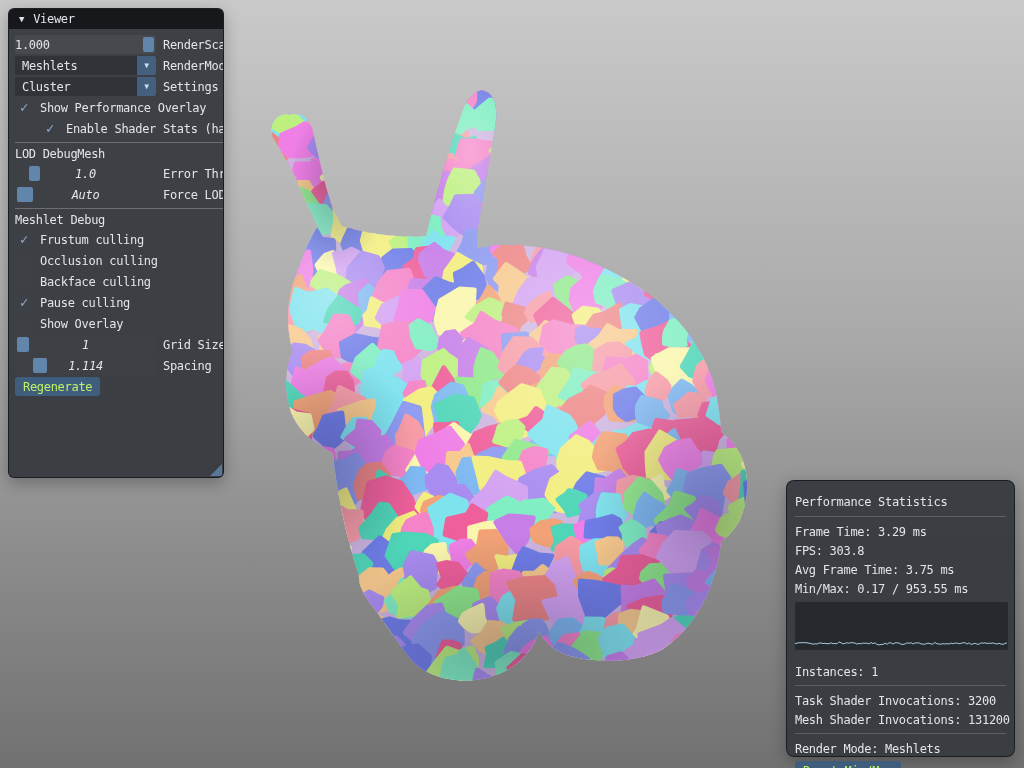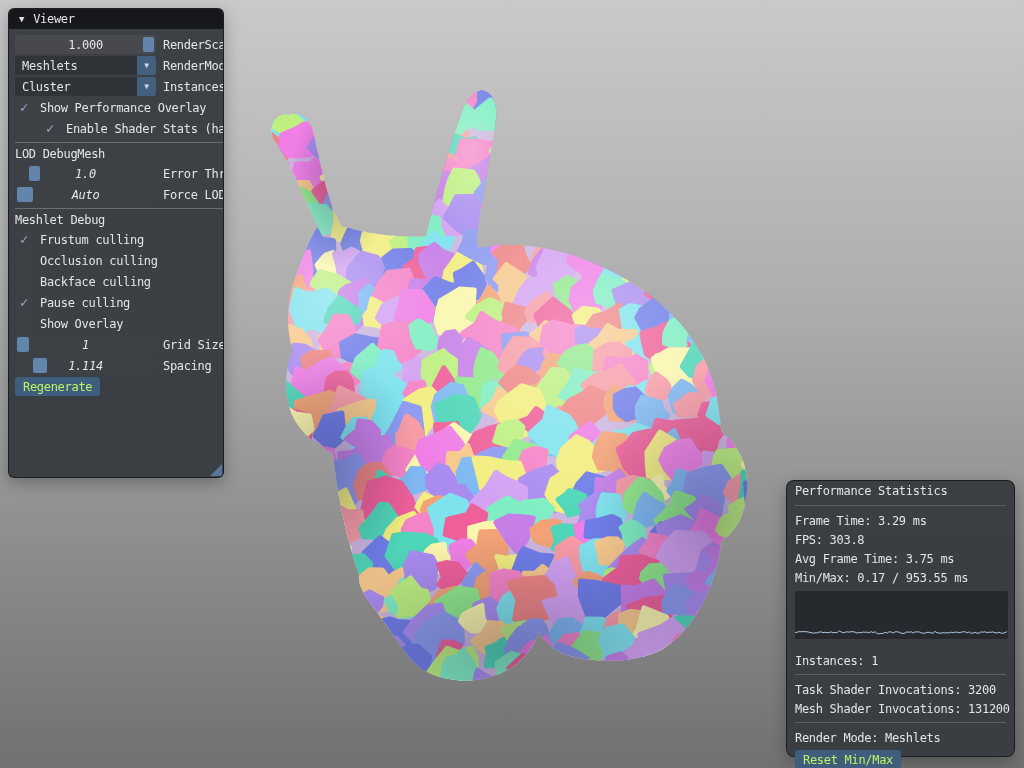--- a/index.html
+++ b/index.html
@@ -20,21 +20,21 @@
   .titlebar { height:20px; background:#16181b; display:flex; align-items:center; gap:9px;
     padding:0 10px; border-radius:5px 5px 0 0; }
   .collapse-arrow { font-size:9px; color:#dde2e8; line-height:1; }
   .win-body { padding:4px 0 0 0; }
   .row { display:flex; align-items:center; height:19px; margin:2px 6px; gap:7px; white-space:nowrap; }
   .row.indent { margin-left:32px; }
   .section-label { margin:4px 6px 2px 6px; height:15px; white-space:nowrap; }
   .sep { height:1px; background:#6a6d73; margin:4px 0 3px 6px; }
 
   .dragfield { position:relative; width:141px; height:19px; background:#47494e; border-radius:2px;
-    display:flex; align-items:center; justify-content:center; flex:none; }
+    display:flex; align-items:center; justify-content:flex-start; flex:none; }
   .drag-grab { position:absolute; right:2px; top:2px; width:11px; height:15px;
     background:#6285ac; border-radius:2px; }
   .combo { position:relative; width:141px; height:19px; background:#303338; border-radius:2px;
     display:flex; align-items:center; padding-left:7px; flex:none; }
   .combo-arrow-btn { position:absolute; right:0; top:0; width:19px; height:19px; background:#44607e;
     border-radius:0 2px 2px 0; display:flex; align-items:center; justify-content:center; }
   .combo-arrow { font-size:8px; color:#c6d8ee; line-height:1; }
   .slider { position:relative; width:141px; height:19px; background:#3d4045; border-radius:2px;
     display:flex; align-items:center; justify-content:center; flex:none;font-style:italic; }
   .slider-grab { position:absolute; top:2px; height:15px; background:#6285ac; border-radius:2px; }
@@ -42,21 +42,21 @@
   .checkbox { width:18px; height:18px; background:#3d4045; border-radius:2px; flex:none;
     display:flex; align-items:center; justify-content:center; }
   .checkmark { color:#8fadcf; font-size:14px; font-weight:bold; line-height:1; transform:translateY(-1px); }
   .btn { background:#3f5d7d; color:#bef264; border-radius:3px; height:19px; padding:0 8px;
     display:inline-flex; align-items:center; white-space:nowrap; }
   .resize-grip { position:absolute; right:1px; bottom:1px; width:0; height:0;
     border-left:12px solid transparent; border-bottom:12px solid #5f81a8; opacity:0.85; }
 
   
   .perf-panel { left:786px; top:480px; width:229px; height:277px; border-radius:8px;
-    background:rgba(56,59,64,0.97); padding:3px 8px; }
+    background:rgba(56,59,64,0.97); padding:14px 8px; }
   .perf-title { height:16px; margin-bottom:5px; white-space:nowrap; }
   .perf-sep { height:1px; background:#5c5f65; margin:4px 0 5px 0; }
   .perf-line { height:19px; display:flex; align-items:center; white-space:nowrap; }
   .graph { width:213px; height:48px; background:#26292d; border-radius:2px; margin:4px 0 9px 0; }
   .perf-btn-row { margin-top:3px; }
 </style>
 </head>
 <body>
 
 <svg id="bunny-svg" viewBox="0 0 1024 768" xmlns="http://www.w3.org/2000/svg" aria-hidden="true">
@@ -700,21 +700,21 @@
       <span>RenderMod</span>
     </div>
 
     <div class="row">
       <div class="combo">
         <span>Cluster</span>
         <span class="combo-arrow-btn">
           <span class="combo-arrow">▼</span>
         </span>
       </div>
-      <span>Instances</span>
+      <span>Settings</span>
     </div>
 
     <div class="row">
       <span class="checkbox">
           <span class="checkmark">✓</span>
         </span>
       <span>Show Performance Overlay</span>
     </div>
 
     <div class="row indent">

